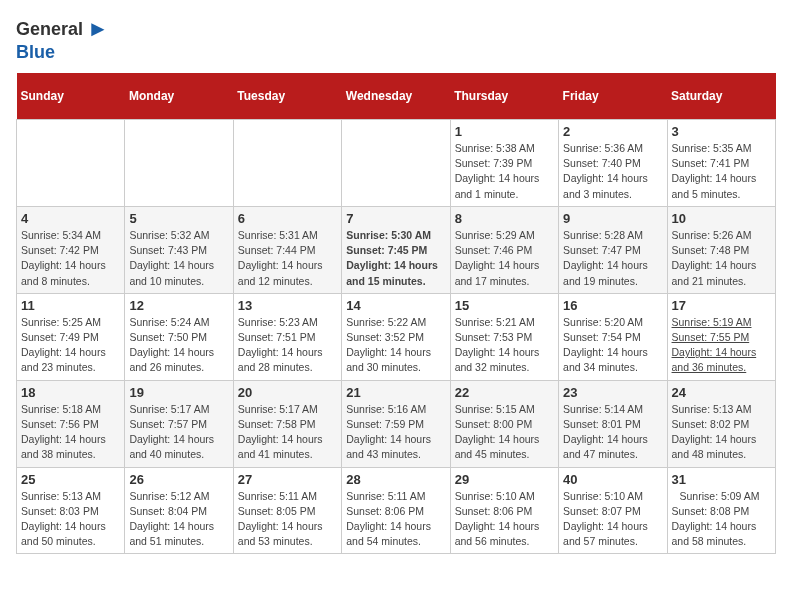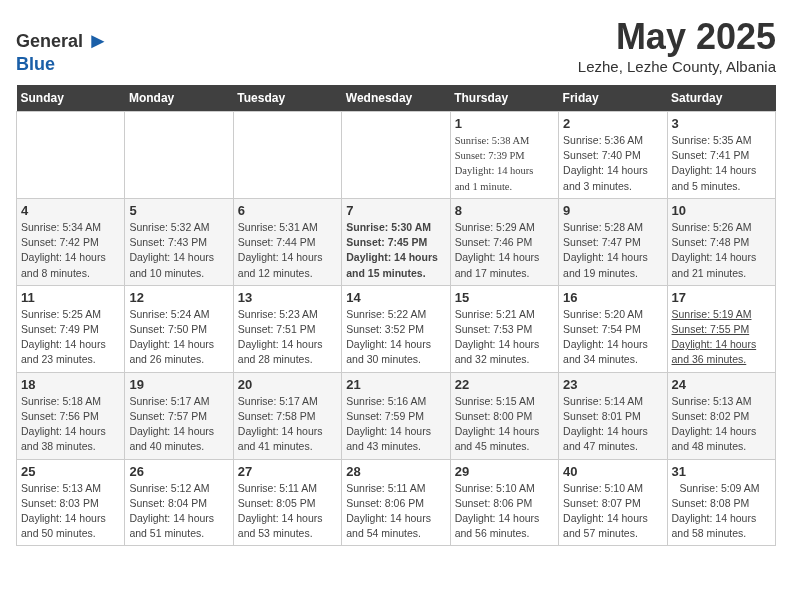--- a/index.html
+++ b/index.html
@@ -6,21 +6,21 @@
     body {
       font-family: Arial, sans-serif;
       background: #fff;
       width: 792px;
       min-height: 612px;
       padding: 16px;
     }
     .header-area {
       display: flex;
       justify-content: space-between;
-      align-items: flex-end;
+      align-items: center;
       margin-bottom: 10px;
       gap: 20px;
     }
     .logo {
       display: flex;
       flex-direction: column;
       align-items: flex-start;
     }
     .logo-text {
       display: flex;
@@ -53,23 +53,23 @@
     .location {
       font-size: 15px;
       color: #333;
     }
     table {
       width: 100%;
       border-collapse: collapse;
       font-size: 11px;
     }
     th {
-      background-color: #404040;
+      background-color: #b91c1c;
       color: white;
-      padding: 6px 4px;
+      padding: 16px 4px;
       text-align: left;
       font-size: 12px;
       font-weight: bold;
     }
     td {
       border: 1px solid #ccc;
       vertical-align: top;
       padding: 4px;
       width: calc(100% / 7);
       min-height: 80px;
@@ -101,45 +101,41 @@
 <body>
 
 <div class="header-area">
   <div class="logo">
     <div class="logo-text">
       <span class="logo-general">General</span>
       <span class="logo-bird">►</span>
     </div>
     <span class="logo-blue">Blue</span>
   </div>
-  <div class="title-area">
-    <div class="month-title">May 2025</div>
-    <div class="location">Lezhe, Lezhe County, Albania</div>
-  </div>
 </div>
 
 <table>
   <thead>
     <tr>
     <th>Sunday</th>
         <th>Monday</th>
         <th>Tuesday</th>
         <th>Wednesday</th>
         <th>Thursday</th>
         <th>Friday</th>
         <th>Saturday</th>
       </tr>
   </thead>
   <tbody id="calendar-body">
   <tr class="row-odd">
         <td class="empty-cell"></td>
         <td class="empty-cell"></td>
         <td class="empty-cell"></td>
         <td class="empty-cell"></td>
-        <td><span class="day-num">1</span><span class="day-info" style="white-space: pre-line; font-family: Liberation Serif, serif;">Sunrise: 5:38 AM
+        <td><span class="day-num">1</span><span class="day-info" style="white-space: pre-line;">Sunrise: 5:38 AM
 Sunset: 7:39 PM
 Daylight: 14 hours
 and 1 minute.</span></td>
         <td><span class="day-num">2</span><span class="day-info" style="white-space: pre-line;">Sunrise: 5:36 AM
 Sunset: 7:40 PM
 Daylight: 14 hours
 and 3 minutes.</span></td>
         <td><span class="day-num">3</span><span class="day-info" style="white-space: pre-line;">Sunrise: 5:35 AM
 Sunset: 7:41 PM
 Daylight: 14 hours

